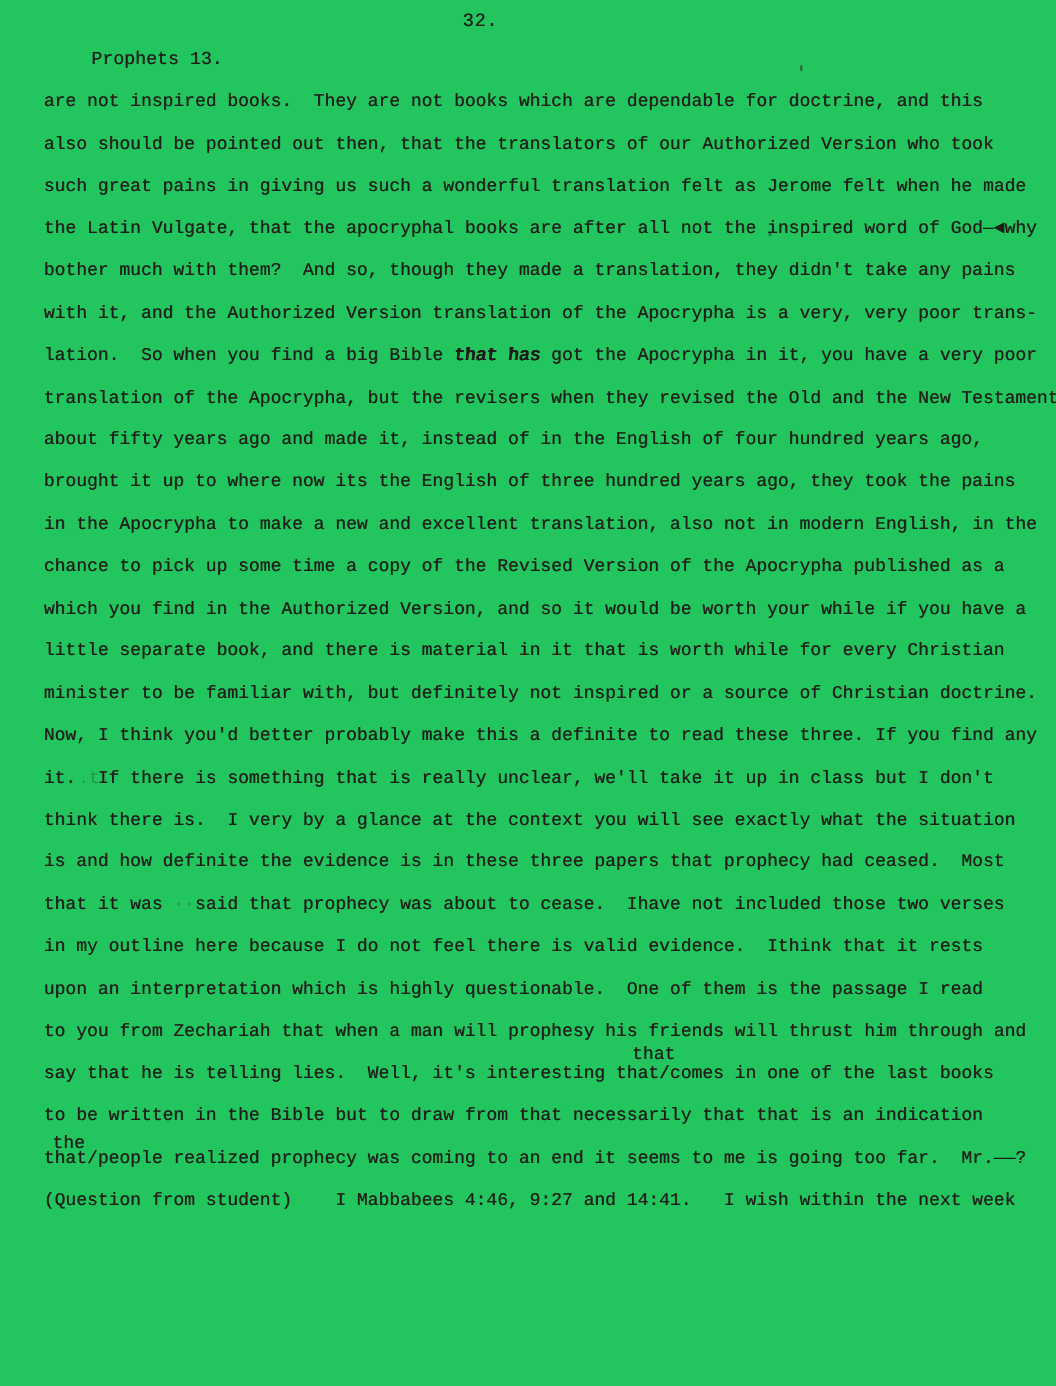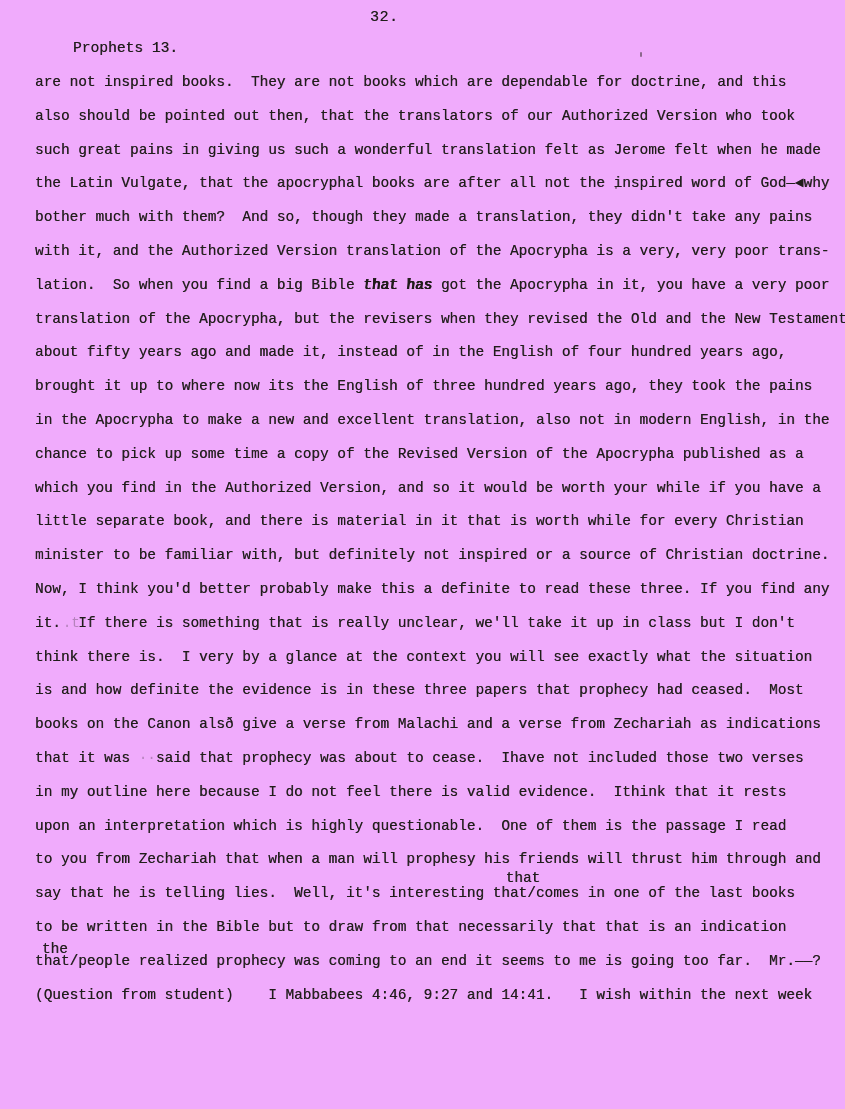--- a/index.html
+++ b/index.html
@@ -1,20 +1,20 @@
 <!DOCTYPE html>
 <html><head>
 <meta charset="utf-8">
 <style>
   html,body{margin:0;padding:0;background:#e8e8e6;}
   .page{
     position:relative;
     width:845px;height:1109px;
     margin:0 auto;
-    background:#f0abfc;
+    background:#22c55e;
     overflow:hidden;
     font-family:"Liberation Mono","DejaVu Sans Mono",monospace;
     color:#201d1a;
   }
   .ink{ text-shadow:0.35px 0.15px 0 rgba(25,22,18,0.65); }
   .page-number{
     position:absolute; left:370px; top:9px;
     font-size:15px; letter-spacing:0.5px;
   }
   .doc-header{
@@ -65,21 +65,20 @@
       <div class="line"><span class="ltext">brought it up to where now its the English of three hundred years ago, they took the pains</span></div>
       <div class="line"><span class="ltext">in the Apocrypha to make a new and excellent translation, also not in modern English, in the</span></div>
       <div class="line"><span class="ltext">chance to pick up some time a copy of the Revised Version of the Apocrypha published as a</span></div>
       <div class="line"><span class="ltext">which you find in the Authorized Version, and so it would be worth your while if you have a</span></div>
       <div class="line"><span class="ltext">little separate book, and there is material in it that is worth while for every Christian</span></div>
       <div class="line"><span class="ltext">minister to be familiar with, but definitely not inspired or a source of Christian doctrine.</span></div>
       <div class="line"><span class="ltext">Now, I think you'd better probably make this a definite to read these three. If you find any</span></div>
       <div class="line"><span class="ltext">it.  If there is something that is really unclear, we'll take it up in class but I don't</span><span class="ov ghost" style="left: 3.2ch; top: 0px;">.t</span></div>
       <div class="line"><span class="ltext">think there is.  I very by a glance at the context you will see exactly what the situation</span></div>
       <div class="line"><span class="ltext">is and how definite the evidence is in these three papers that prophecy had ceased.  Most</span></div>
-      <div class="line"><span class="ltext">books on the Canon alsð give a verse from Malachi and a verse from Zechariah as indications</span></div>
       <div class="line"><span class="ltext">that it was   said that prophecy was about to cease.  Ihave not included those two verses</span><span class="ov ghost" style="left: 12ch; top: 0px;">···</span></div>
       <div class="line"><span class="ltext">in my outline here because I do not feel there is valid evidence.  Ithink that it rests</span></div>
       <div class="line"><span class="ltext">upon an interpretation which is highly questionable.  One of them is the passage I read</span></div>
       <div class="line"><span class="ltext">to you from Zechariah that when a man will prophesy his friends will thrust him through and</span></div>
       <div class="line"><span class="ltext">say that he is telling lies.  Well, it's interesting that/comes in one of the last books</span><span class="ov insert" style="left: 54.5ch; top: -15px;">that</span></div>
       <div class="line"><span class="ltext">to be written in the Bible but to draw from that necessarily that that is an indication</span></div>
       <div class="line"><span class="ltext">that/people realized prophecy was coming to an end it seems to me is going too far.  Mr.——?</span><span class="ov insert" style="left: 0.8ch; top: -12px;">the</span></div>
       <div class="line"><span class="ltext">(Question from student)    I Mabbabees 4:46, 9:27 and 14:41.   I wish within the next week</span></div>
     </div>
   <div class="speck" style="left:640px;top:52px;"></div>

